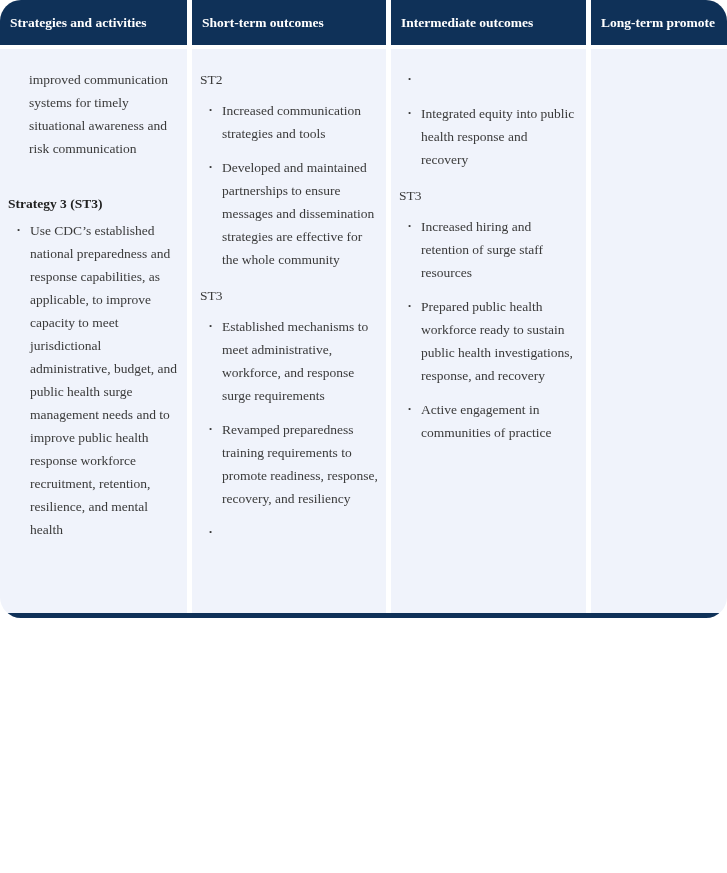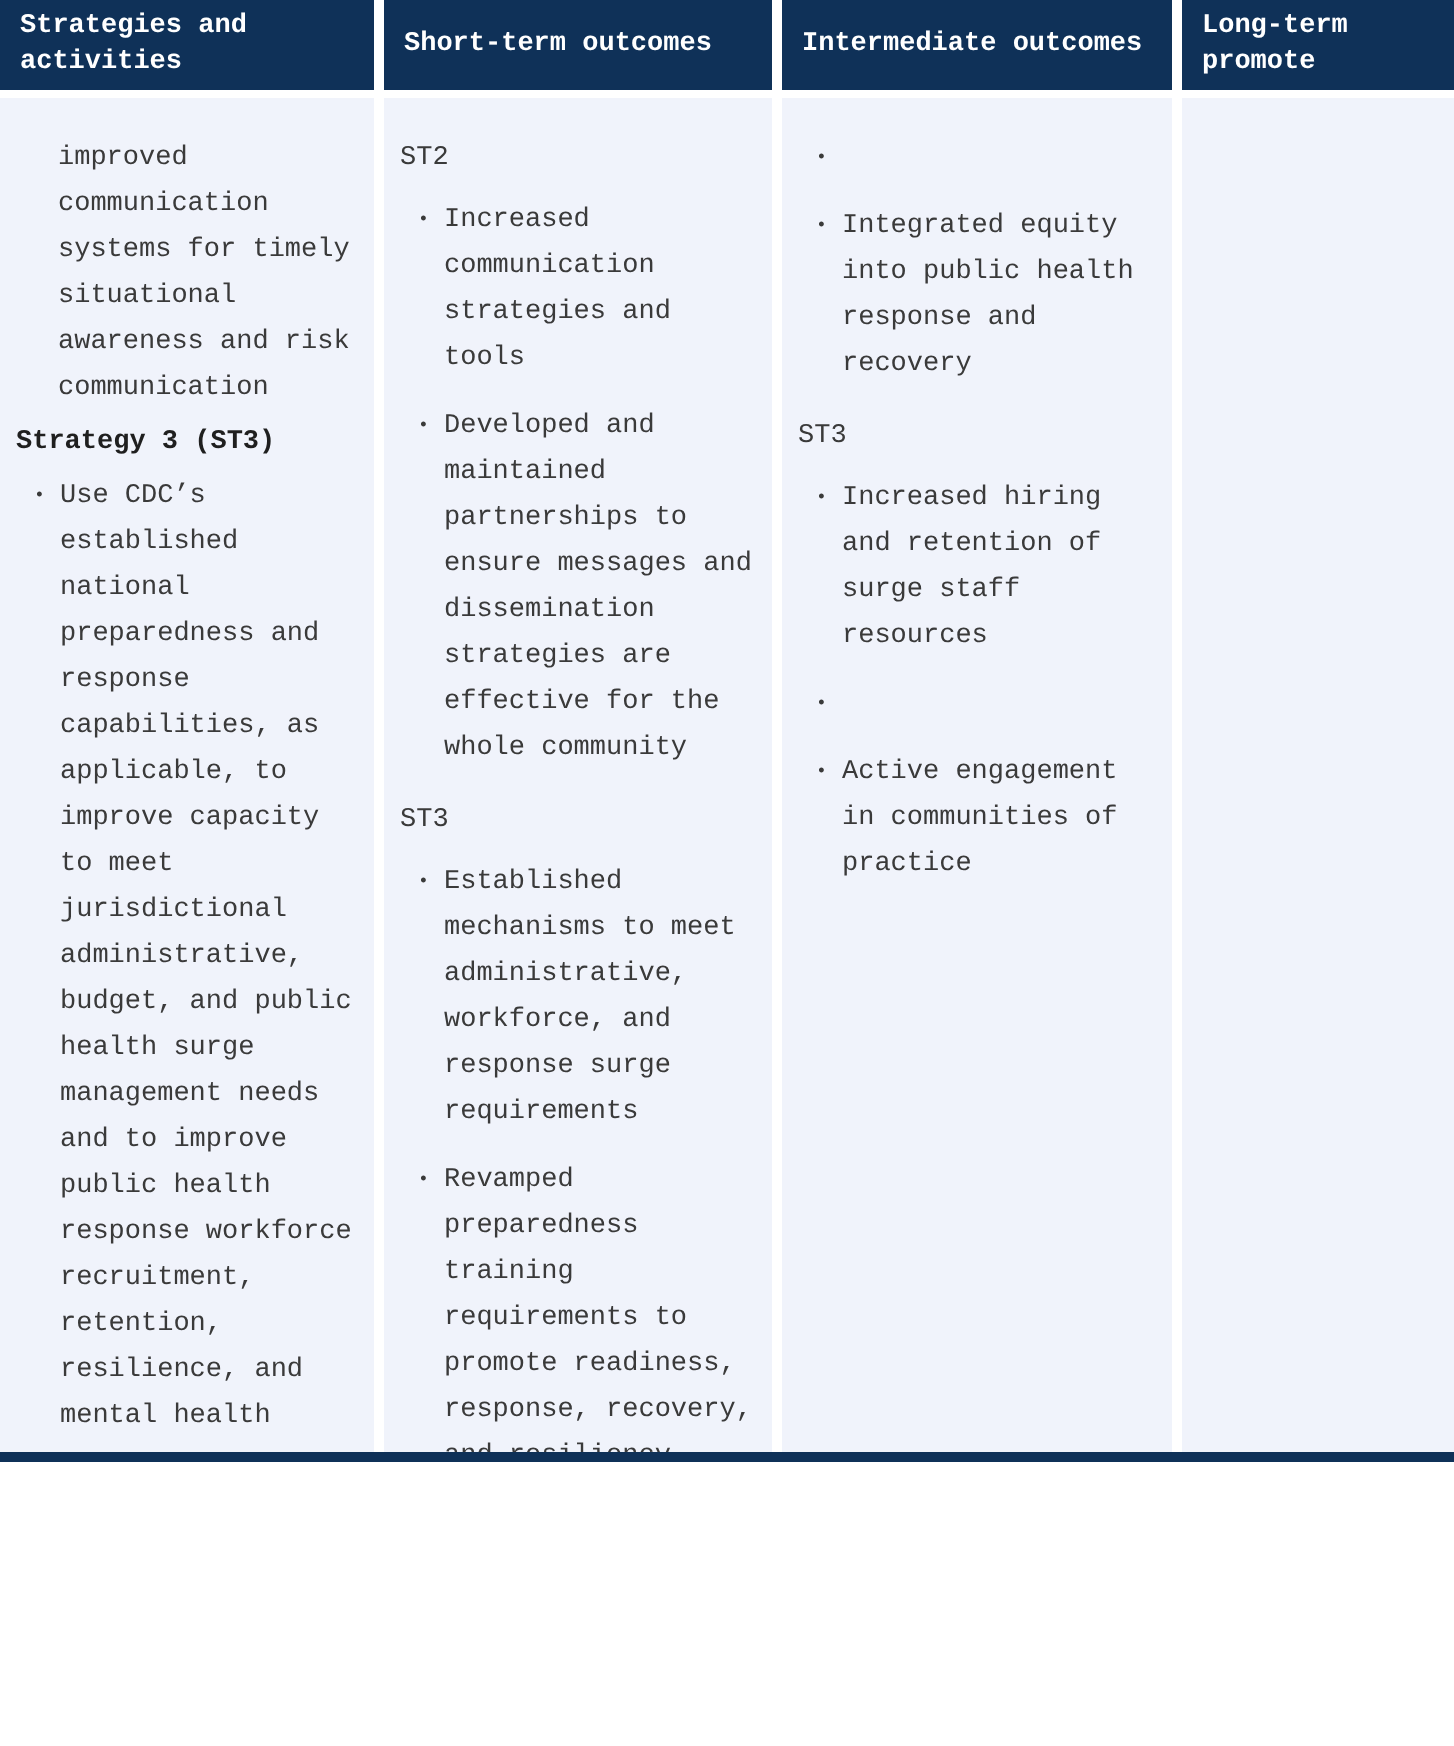--- a/index.html
+++ b/index.html
@@ -1,21 +1,21 @@
 <!DOCTYPE html>
 <html style="--header-bg: #0f3158; --header-text: #ffffff; --body-bg: #f0f3fb; --body-text: #3a3a3a; --heading-text: #1f1f1f; --gap: #ffffff;"><head>
 <meta charset="utf-8">
 <style>
   * { margin: 0; padding: 0; box-sizing: border-box; }
   html, body { background: #ffffff; }
   .page {
-    width: 727px; height: 731px;
+    width: 727px; height: 618px;
     background: var(--gap, #ffffff);
-    font-family: Liberation Mono, monospace;
-    position: relative; overflow: hidden;
+    font-family: Liberation Serif, serif;
+    position: relative; overflow: hidden; border-radius: 21px;
   }
   .grid {
     display: grid;
     grid-template-columns: 187px 194px 195px 1fr;
     column-gap: 5px;
   }
   .hcell {
     background: var(--header-bg, #0f3158);
     color: var(--header-text, #ffffff);
     font-weight: bold;
@@ -29,21 +29,21 @@
   .bcell {
     background: var(--body-bg, #f0f3fb);
     color: var(--body-text, #3a3a3a);
     font-size: 13.5px;
     line-height: 23px;
     padding: 19px 8px 8px 8px;
     height: 819px;
     overflow: hidden;
   }
   .bcell > :first-child { margin-top: 0; }
-  .continuation { padding-left: 21px; margin-bottom: 4px; }
+  .continuation { padding-left: 21px; margin-bottom: 32px; }
   .heading {
     font-weight: bold;
     color: var(--heading-text, #1f1f1f);
     margin-bottom: 4px;
   }
   .label { margin: 13px 0 8px 0; }
   .bullet { display: flex; margin-bottom: 11px; padding-left: 9px; }
   .dot { flex: none; width: 13px; font-size: 9px; line-height: 23px; text-align: left; }
   .btext { flex: 1; }
   .bottom-strip {
@@ -102,20 +102,21 @@
           <span class="dot">•</span>
           <span class="btext">Integrated equity into public health response and recovery</span>
         </div>
         <div class="label">ST3</div>
         <div class="bullet">
           <span class="dot">•</span>
           <span class="btext">Increased hiring and retention of surge staff resources</span>
         </div>
         <div class="bullet">
           <span class="dot">•</span>
+          <span class="btext">Prepared public health workforce ready to sustain public health investigations, response, and recovery</span>
         </div>
         <div class="bullet">
           <span class="dot">•</span>
           <span class="btext">Active engagement in communities of practice</span>
         </div>
       </div>
       <div class="bcell"></div>
     </div>
   <div class="bottom-strip"></div>
 </div>

